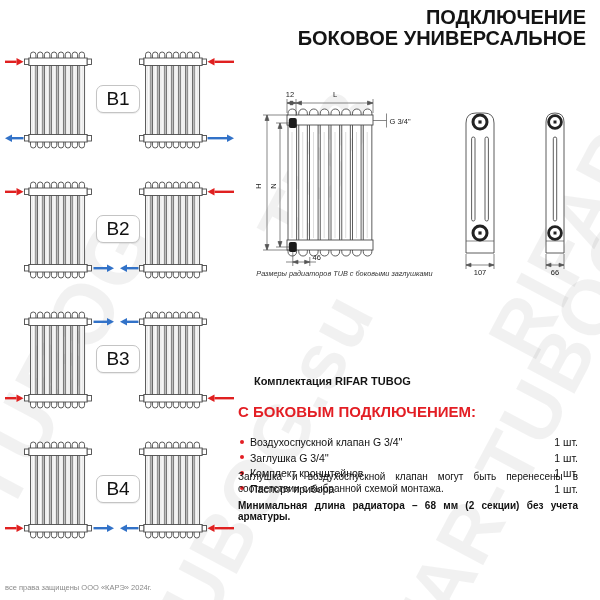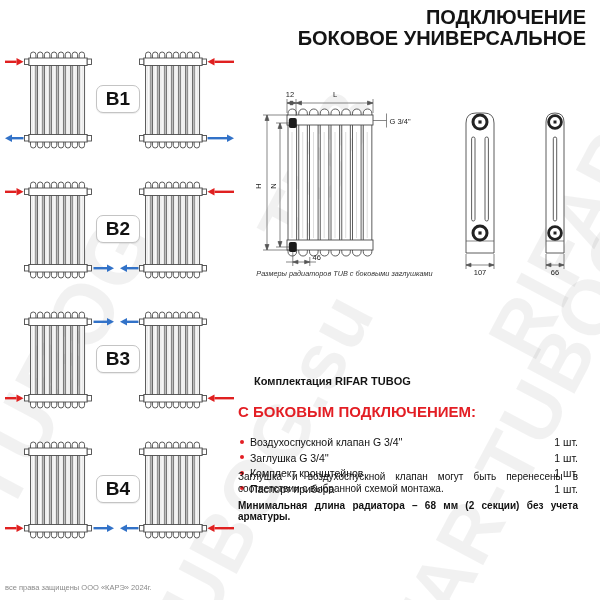--- a/index.html
+++ b/index.html
@@ -8,21 +8,21 @@
   
   #wm-layer{position:absolute;inset:0;z-index:0;pointer-events:none;}
   .wm{position:absolute;font-weight:bold;color:rgba(0,0,0,0.055);white-space:nowrap;
       transform-origin:0 0;transform:rotate(-62deg);letter-spacing:2px;}
   .layer{position:absolute;z-index:1;}
   
   .title{right:14px;top:7px;text-align:right;font-weight:bold;font-size:20px;line-height:21px;color:#141414;}
   
   .scheme-row{left:2px;width:235px;height:112px;}
   .scheme-label{position:absolute;left:94px;top:40px;width:42px;height:26px;line-height:26px;
-      text-align:center;font-weight:bold;font-size:19px;background:#fff;border:1px solid #c4c4c4;
+      text-align:center;font-weight:normal;font-size:19px;background:#fff;border:1px solid #c4c4c4;
       border-radius:7px;box-shadow:0 1px 1px rgba(0,0,0,.08);}
   
   .rl{fill:#fff;stroke:#4b4b4b;stroke-width:0.9;}
   .rt{stroke:#bdbdbd;stroke-width:0.5;}
   .dim{stroke:#555;stroke-width:0.7;fill:none;}
   .dimf{fill:#555;}
   .dimt{font-size:7.5px;fill:#222;}
   .caption{left:252px;top:269px;width:185px;text-align:center;font-style:italic;font-size:7.3px;color:#333;}
   
   .equip{left:238px;top:359px;width:340px;}

